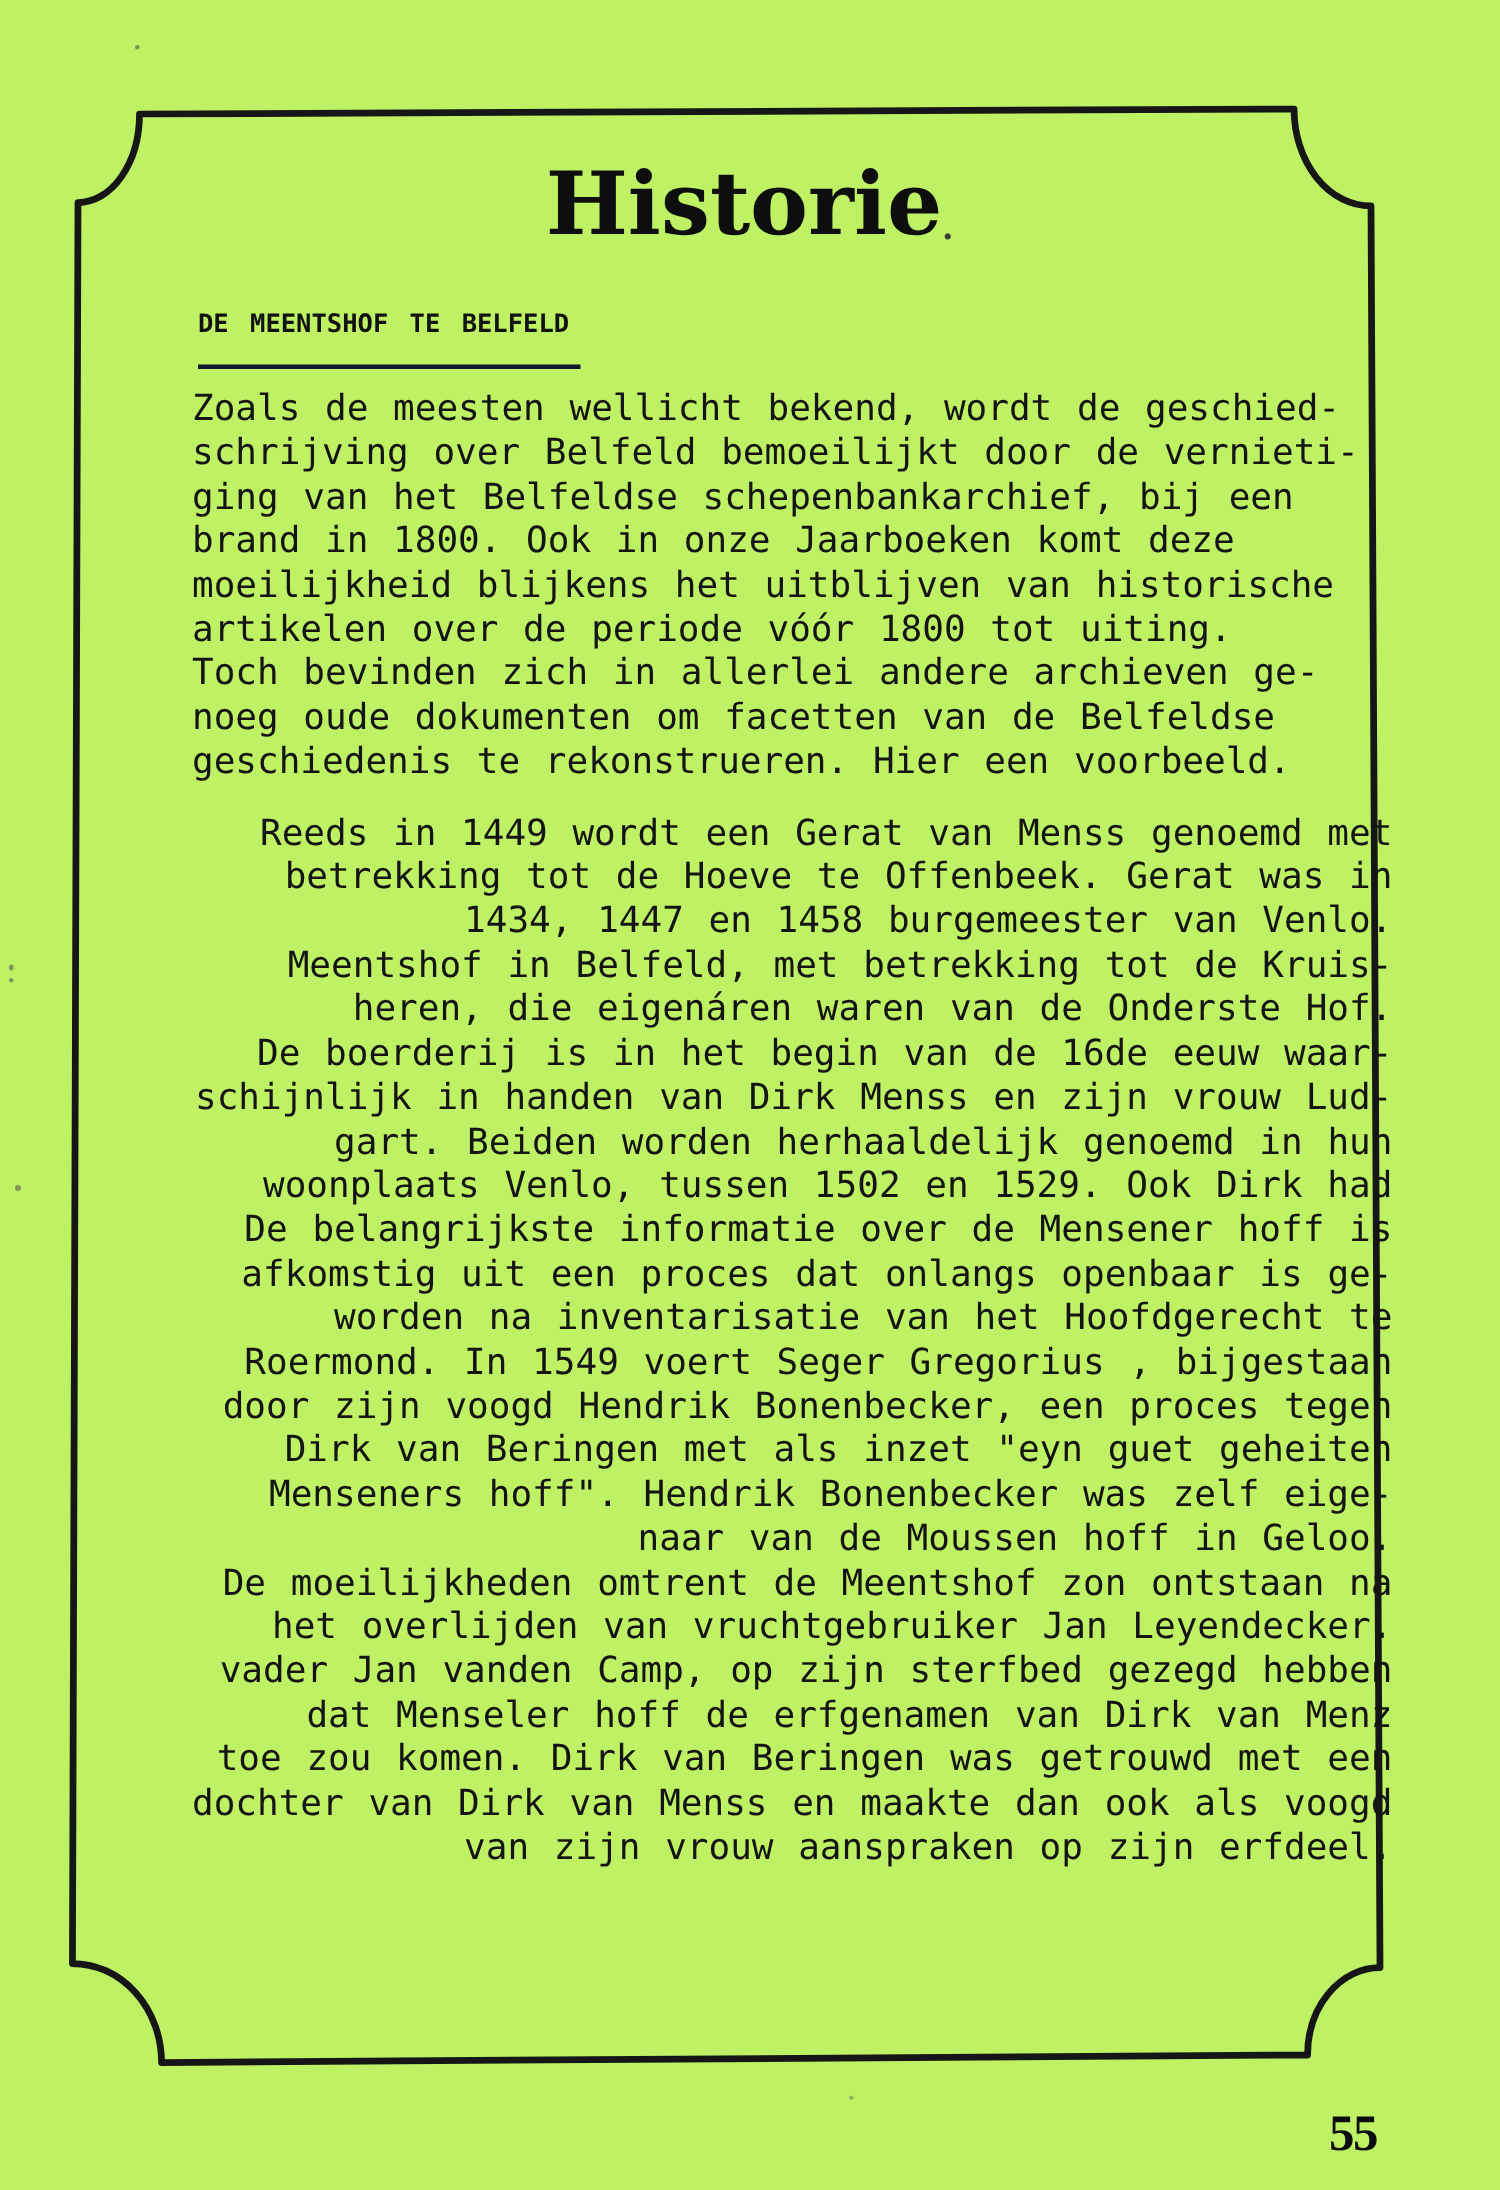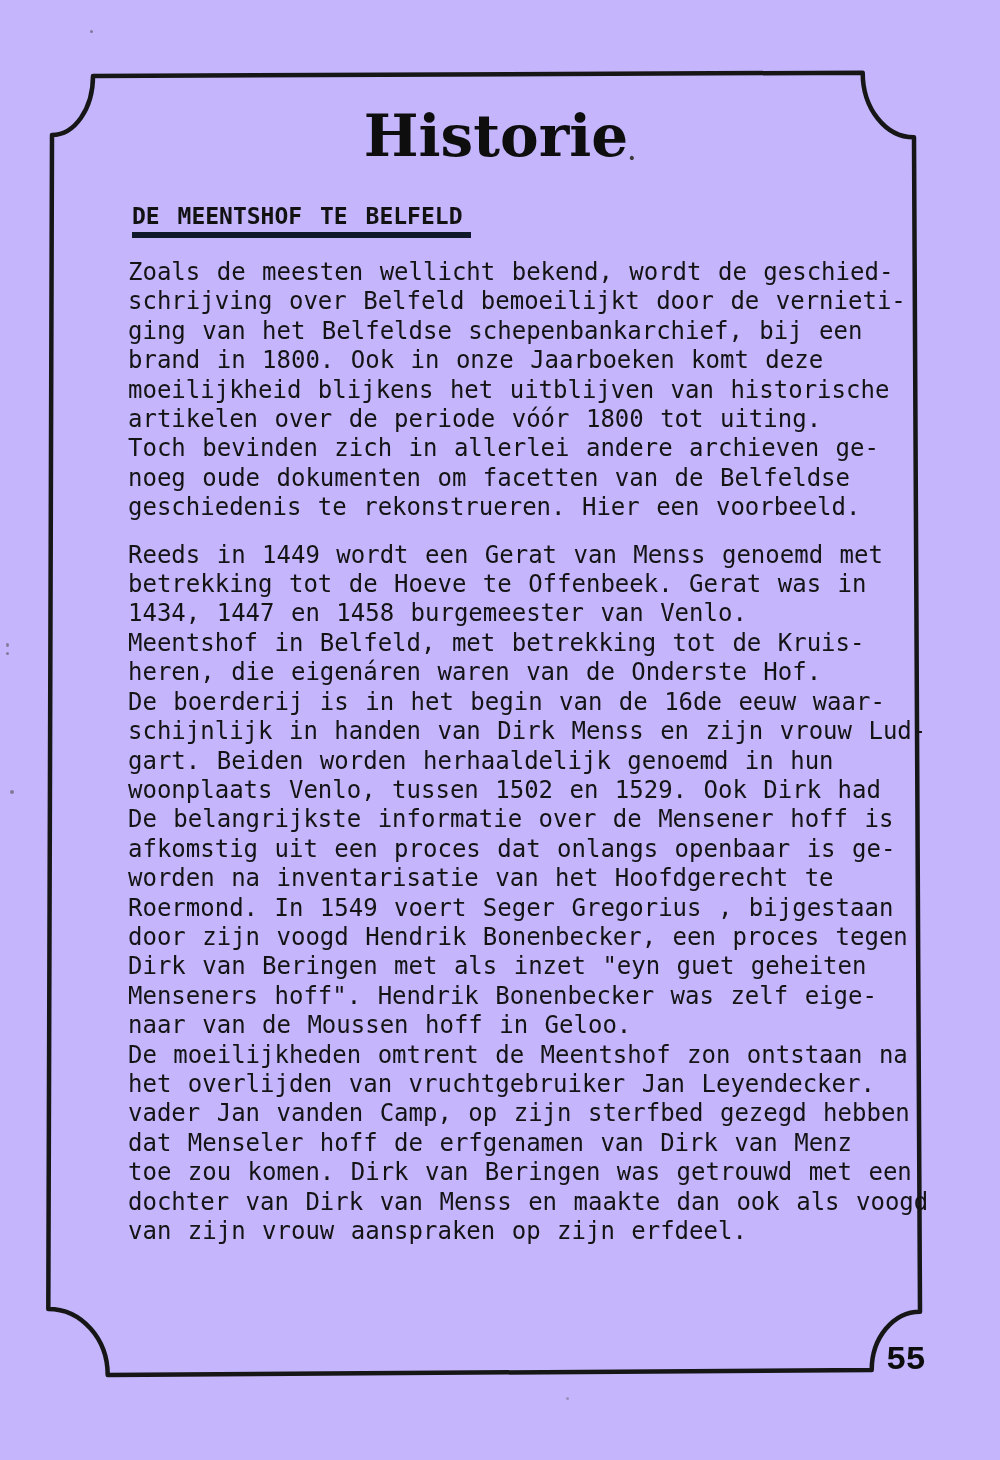--- a/index.html
+++ b/index.html
@@ -4,21 +4,21 @@
 <style>
   html, body {
     margin: 0;
     padding: 0;
     background: #ffffff;
   }
   .page {
     position: relative;
     width: 1000px;
     height: 1460px;
-    background: #c4b5fd;
+    background: #bef264;
     overflow: hidden;
     font-family: "DejaVu Sans Mono", monospace;
     color: #141414;
   }
   .border-svg {
     position: absolute;
     left: 0;
     top: 0;
     width: 1000px;
     height: 1460px;
@@ -43,49 +43,49 @@
     top: 139px;
     font-family: "DejaVu Serif", serif;
     font-weight: bold;
     font-size: 22px;
     color: #3a3a3a;
   }
   .article-heading {
     position: absolute;
     left: 132px;
     top: 203px;
-    font-size: 23px;
+    font-size: 17px;
     line-height: 26px;
     font-weight: bold;
     word-spacing: 4px;
     color: #121212;
-    border-bottom: 6px solid #0f172a;
-    padding: 0 8px 3px 0;
+    border-bottom: 3px solid #0f172a;
+    padding: 0 8px 14px 0;
     display: inline-block;
   }
   .article-body {
     position: absolute;
     left: 128px;
     top: 258px;
   }
   .para { margin: 0; }
-  .para + .para { margin-top: 18px; }
+  .para + .para { margin-top: 18px; text-align: right; }
   .line {
     white-space: pre;
     font-size: 24px;
     line-height: 29.4px;
     font-weight: normal;
     word-spacing: 2px;
     color: #141414;
   }
   .page-num {
     position: absolute;
     left: 886px;
-    top: 1341px;
-    font-family: Liberation Mono, monospace;
+    top: 1404px;
+    font-family: Liberation Serif, serif;
     font-weight: bold;
     font-size: 34px;
     letter-spacing: -1px;
     color: #0d0d0d;
   }
   .speck {
     position: absolute;
     background: #4a4a4a;
     border-radius: 50%;
     opacity: 0.55;

